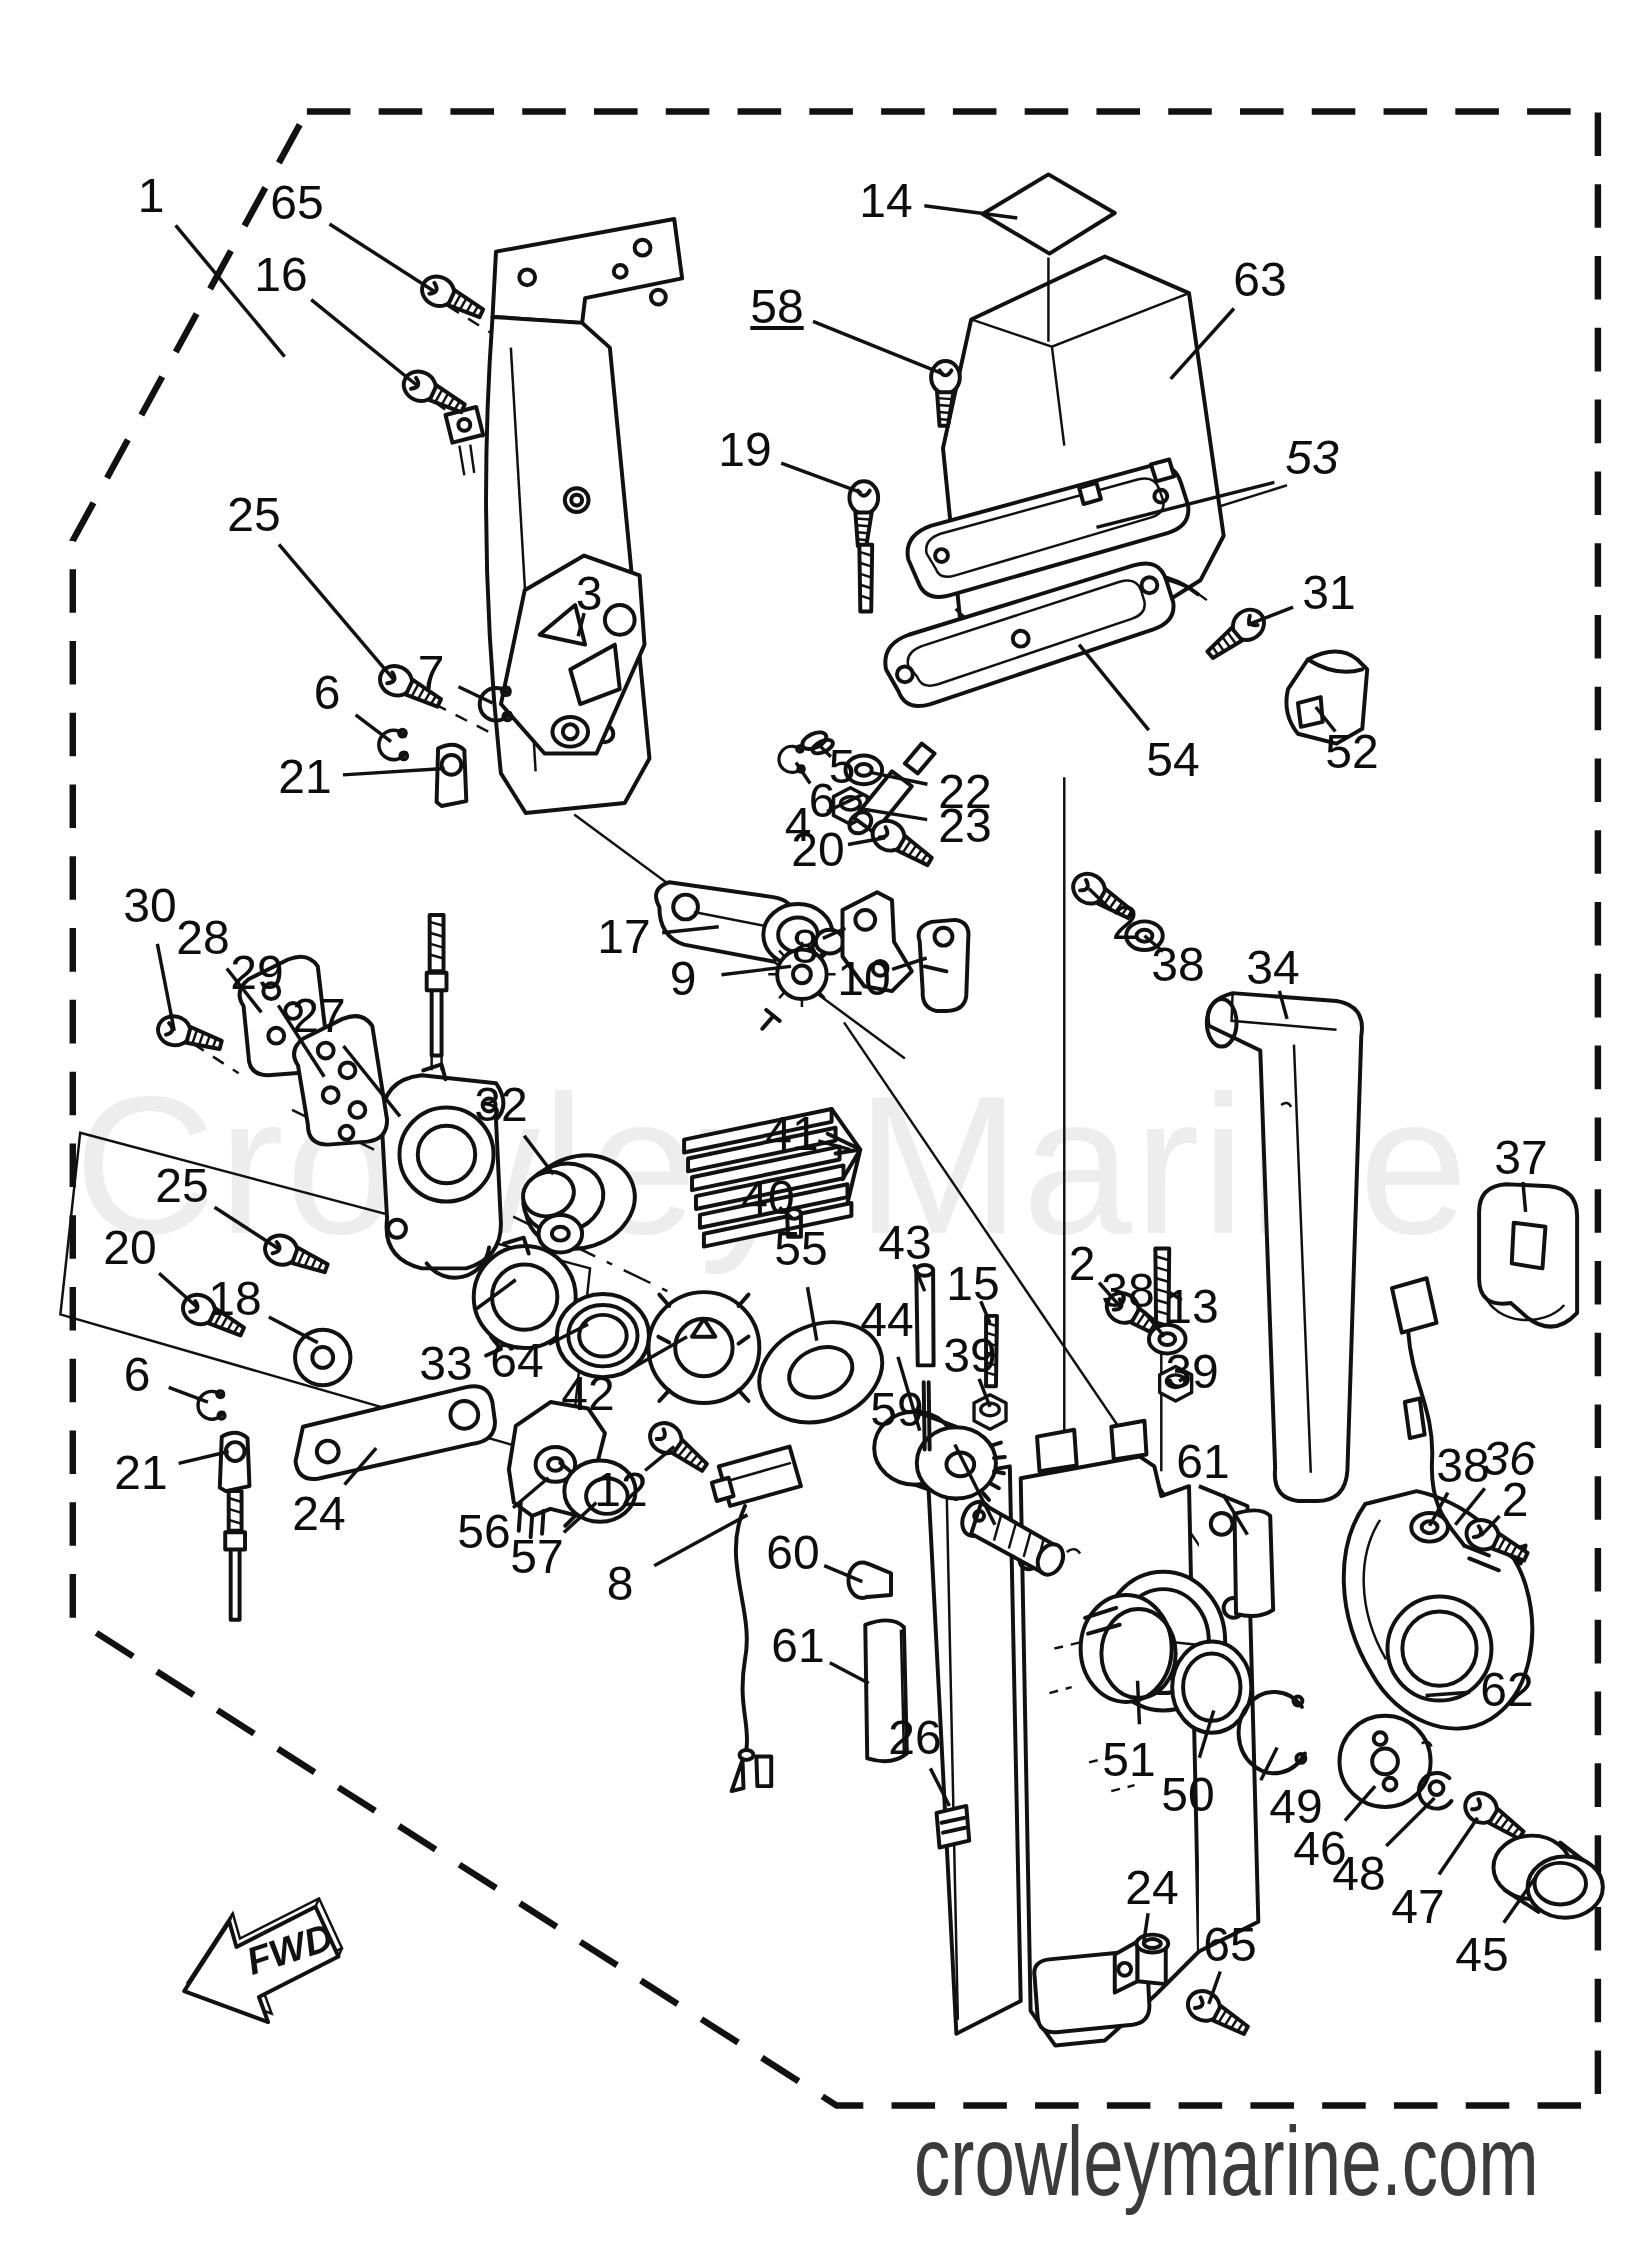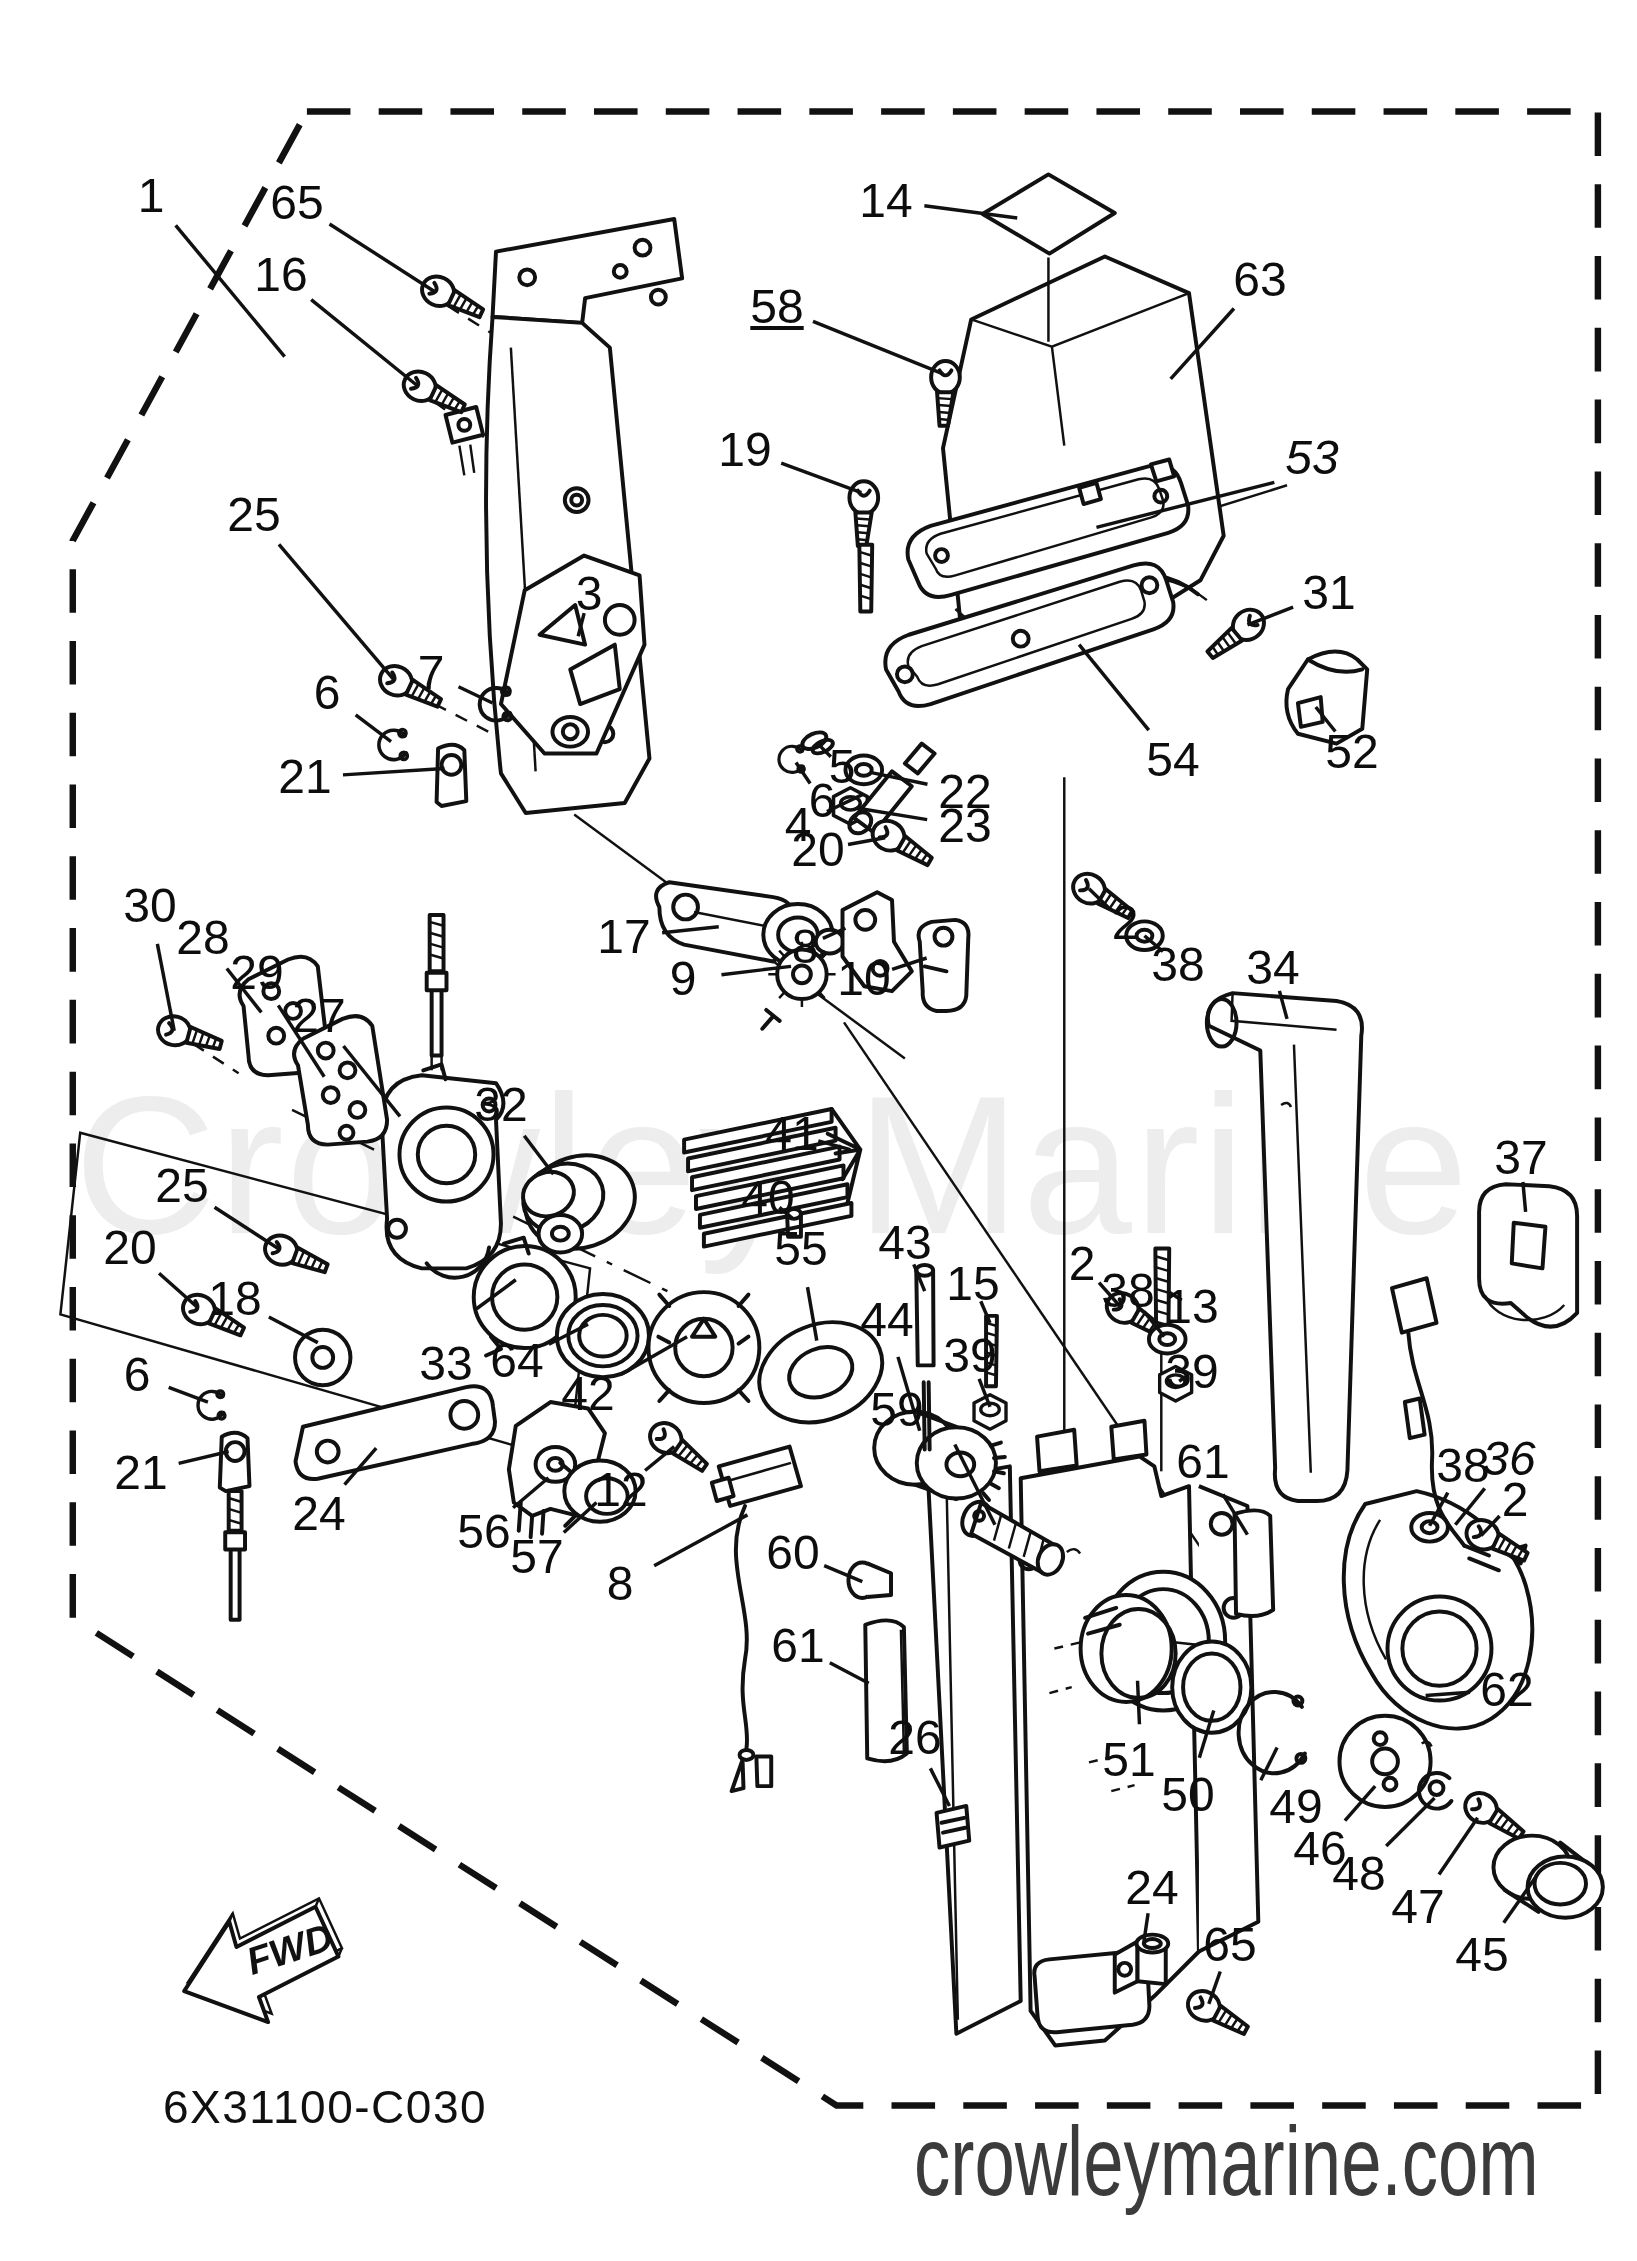--- a/index.html
+++ b/index.html
@@ -586,16 +586,15 @@
       <div class="callout" style="left: 1248px; top: 1807px; margin-left: 48px;">49</div>
       <div class="callout" style="left: 1507px; top: 1690px;">62</div>
       <div class="callout" style="left: 1320px; top: 1849px;">46</div>
       <div class="callout" style="left: 1359px; top: 1874px;">48</div>
       <div class="callout" style="left: 1418px; top: 1907px;">47</div>
       <div class="callout" style="left: 1482px; top: 1955px;">45</div>
       <div class="callout" style="left: 1152px; top: 1888px;">24</div>
       <div class="callout" style="left: 1230px; top: 1945px;">65</div>
     </div>
 
-  <div id="part-code">6X31100-C030</div>
   <div id="footer-site">crowleymarine.com</div>
 </div>
 
 
 </body></html>

